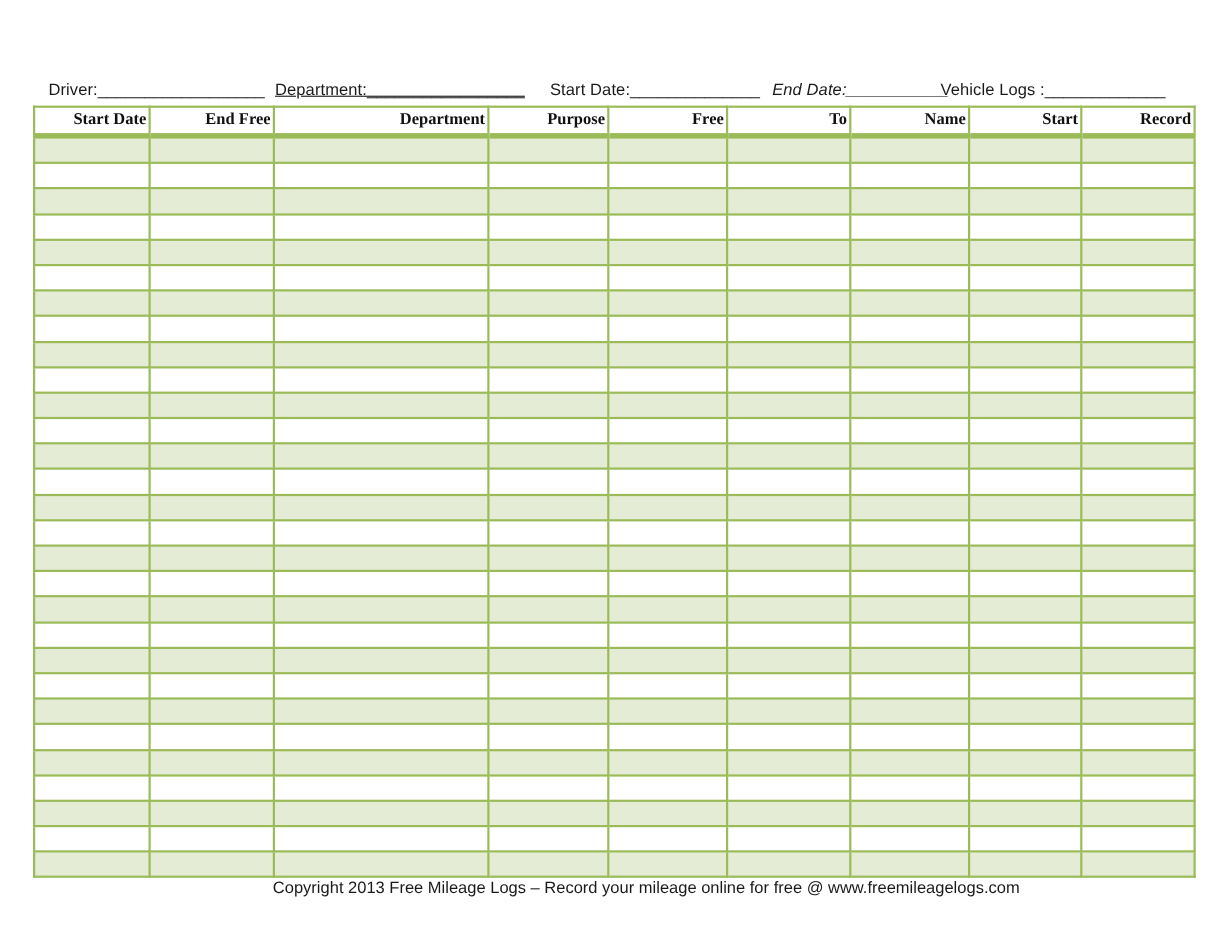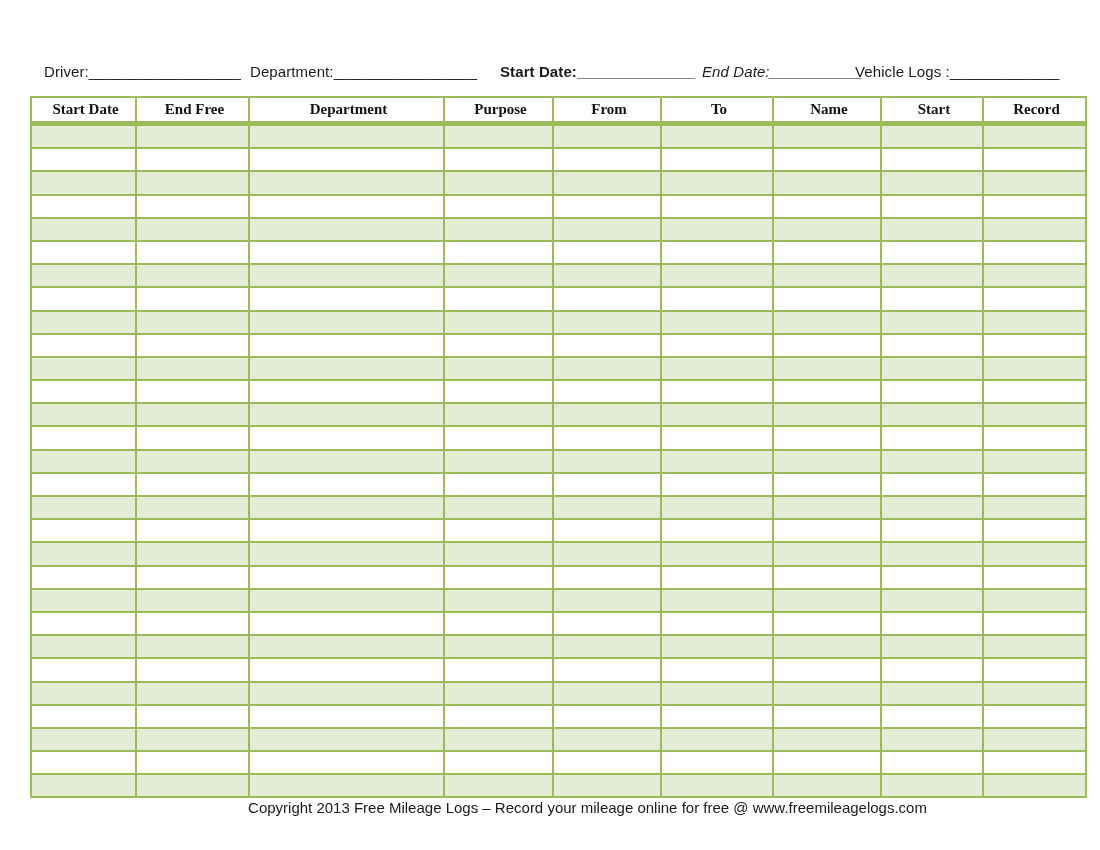--- a/index.html
+++ b/index.html
@@ -12,27 +12,27 @@
     width:1100px;height:850px;
     background:#ffffff;
     font-family:"Liberation Sans", sans-serif;
     position:relative;
     overflow:hidden;
   }
   .page{position:absolute;inset:0;background:#ffffff;}
 
   
   .form-fields{
-    position:absolute;top:63px;left:0;width:100%;height:20px;
+    position:absolute;top:73px;left:0;width:100%;height:20px;
     font-size:15px;color:var(--text);
   }
   .field{position:absolute;white-space:pre;letter-spacing:0.1px;}
   .f1{left:44px;}
-  .f2{left:250px;}
-  .f3{left:500px;font-weight:bold;}
+  .f2{left:250px;text-decoration:underline;}
+  .f3{left:500px;}
   .f4{left:702px;font-style:italic;}
   .f5{left:855px;}
 
   
   .log-table{
     position:absolute;left:30px;top:96px;width:1055px;
     border-collapse:collapse;table-layout:fixed;
   }
   .log-table col.c1{width:105px;}
   .log-table col.c2{width:113px;}
@@ -43,21 +43,21 @@
   .log-table col.c7{width:108px;}
   .log-table col.c8{width:102px;}
   .log-table col.c9{width:103px;}
 
   .log-table th{
     border:2px solid var(--green);
     border-bottom:5px solid var(--green);
     background:#ffffff;
     font-family:"Liberation Serif", serif;
     font-size:15px;font-weight:bold;color:#111111;
-    text-align:center;vertical-align:middle;
+    text-align:right;vertical-align:middle;
     padding:2px 2px 2px 6px;height:19px;
     white-space:nowrap;overflow:hidden;
   }
   .log-table td{
     border:2px solid var(--green);
     height:21.2px;padding:0;
     font-size:12px;
   }
   .log-table tbody tr:nth-child(odd) td{background:var(--band);}
   .log-table tbody tr:nth-child(even) td{background:#ffffff;}
@@ -92,21 +92,21 @@
         <col class="c7">
         <col class="c8">
         <col class="c9">
     </colgroup>
     <thead>
       <tr>
           <th>Start Date</th>
           <th>End Free</th>
           <th>Department</th>
           <th>Purpose</th>
-          <th>From</th>
+          <th>Free</th>
           <th>To</th>
           <th>Name</th>
           <th>Start</th>
           <th>Record</th>
         </tr>
     </thead>
     <tbody>
         <tr>
           <td></td>
           <td></td>

